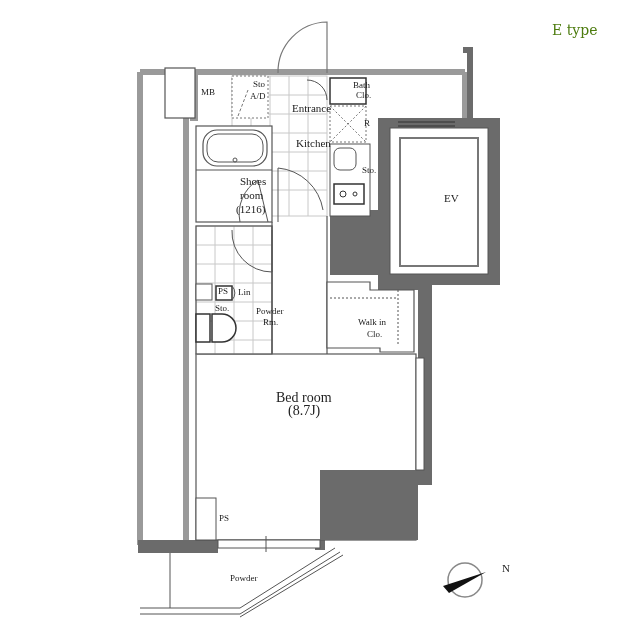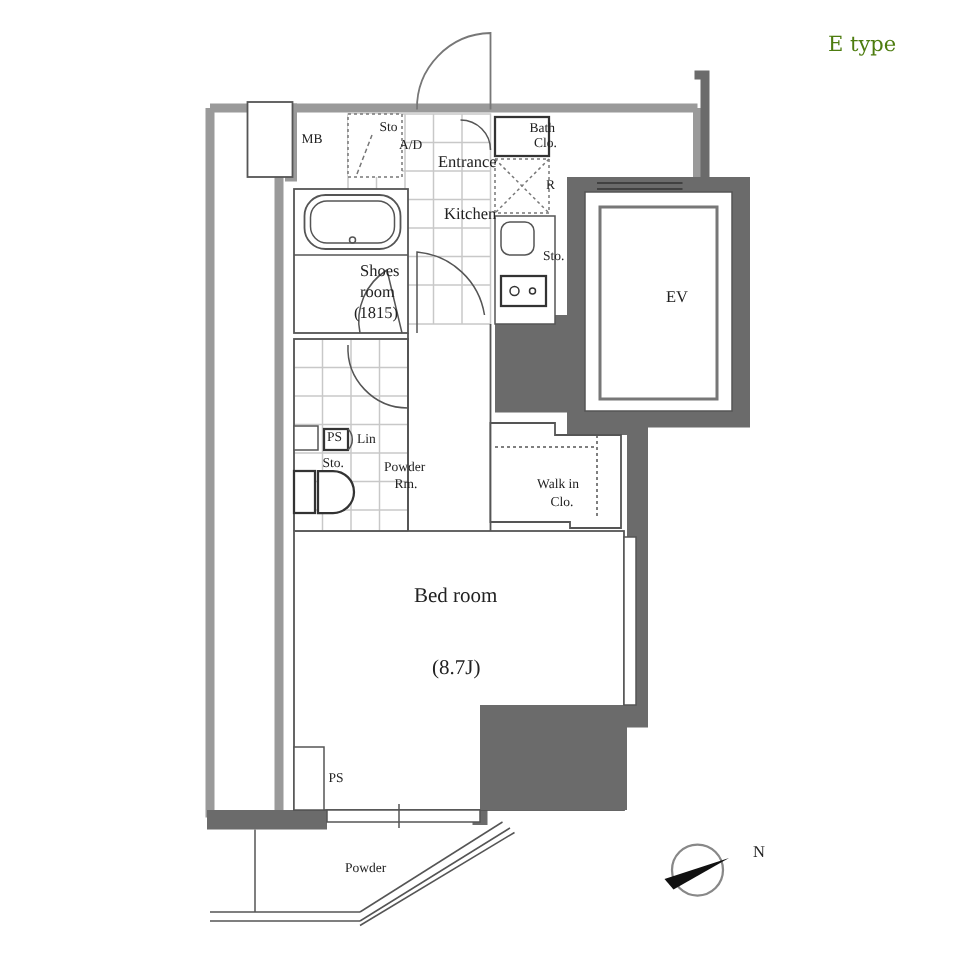--- a/index.html
+++ b/index.html
@@ -132,35 +132,35 @@
   </g>
 
   <g>
     <circle cx="465" cy="580" r="17" fill="#fff" stroke="#888" stroke-width="1.5"></circle>
     <path d="M443,586 L486,572 L449,593 Z" fill="#111"></path>
   </g>
 </svg>
 
 <div class="lbl sm" style="left:181px;top:88px;">MB</div>
 <div class="lbl sm" style="left:233px;top:80px;">Sto</div>
-<div class="lbl sm" style="left:246px;top:92px;text-align:center;">A/D</div>
+<div class="lbl sm" style="left:230px;top:92px;text-align:center;">A/D</div>
 <div class="lbl md" style="left:272px;top:102px;">Entrance</div>
 <div class="lbl md" style="left:276px;top:137px;">Kitchen</div>
 <div class="lbl sm" style="left:333px;top:81px;">Bath</div>
 <div class="lbl sm" style="left:336px;top:91px;">Clo.</div>
 <div class="lbl sm" style="left:344px;top:119px;">R</div>
 <div class="lbl sm" style="left:342px;top:166px;">Sto.</div>
 <div class="lbl md" style="left:220px;top:175px;">Shoes</div>
 <div class="lbl md" style="left:220px;top:189px;">room</div>
-<div class="lbl md" style="left:216px;top:203px;">(1815)</div>
+<div class="lbl md" style="left:216px;top:203px;">(1216)</div>
 <div class="lbl sm" style="left:198px;top:287px;">PS</div>
 <div class="lbl sm" style="left:218px;top:288px;">Lin</div>
 <div class="lbl sm" style="left:195px;top:304px;">Sto.</div>
 <div class="lbl sm" style="left:236px;top:307px;">Powder</div>
 <div class="lbl sm" style="left:243px;top:318px;">Rm.</div>
 <div class="lbl md" style="left:424px;top:192px;">EV</div>
 <div class="lbl sm" style="left:338px;top:318px;">Walk in</div>
 <div class="lbl sm" style="left:347px;top:330px;">Clo.</div>
 <div class="lbl lg" style="left:256px;top:390px;">Bed room</div>
-<div class="lbl lg" style="left:268px;top:438px;">(8.7J)</div>
+<div class="lbl lg" style="left:268px;top:403px;">(8.7J)</div>
 <div class="lbl sm" style="left:199px;top:514px;">PS</div>
 <div class="lbl sm" style="left:210px;top:574px;">Powder</div>
 <div class="lbl md" style="left:482px;top:562px;">N</div>
 
 </body></html>

